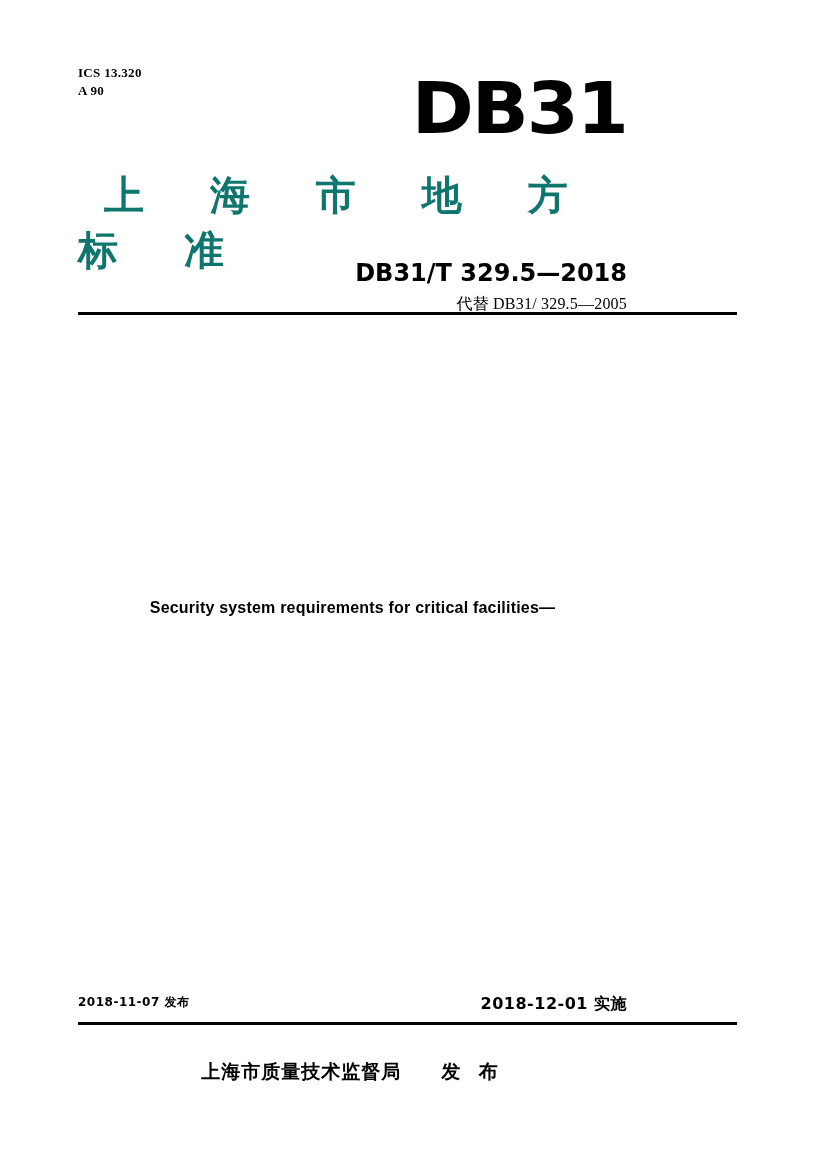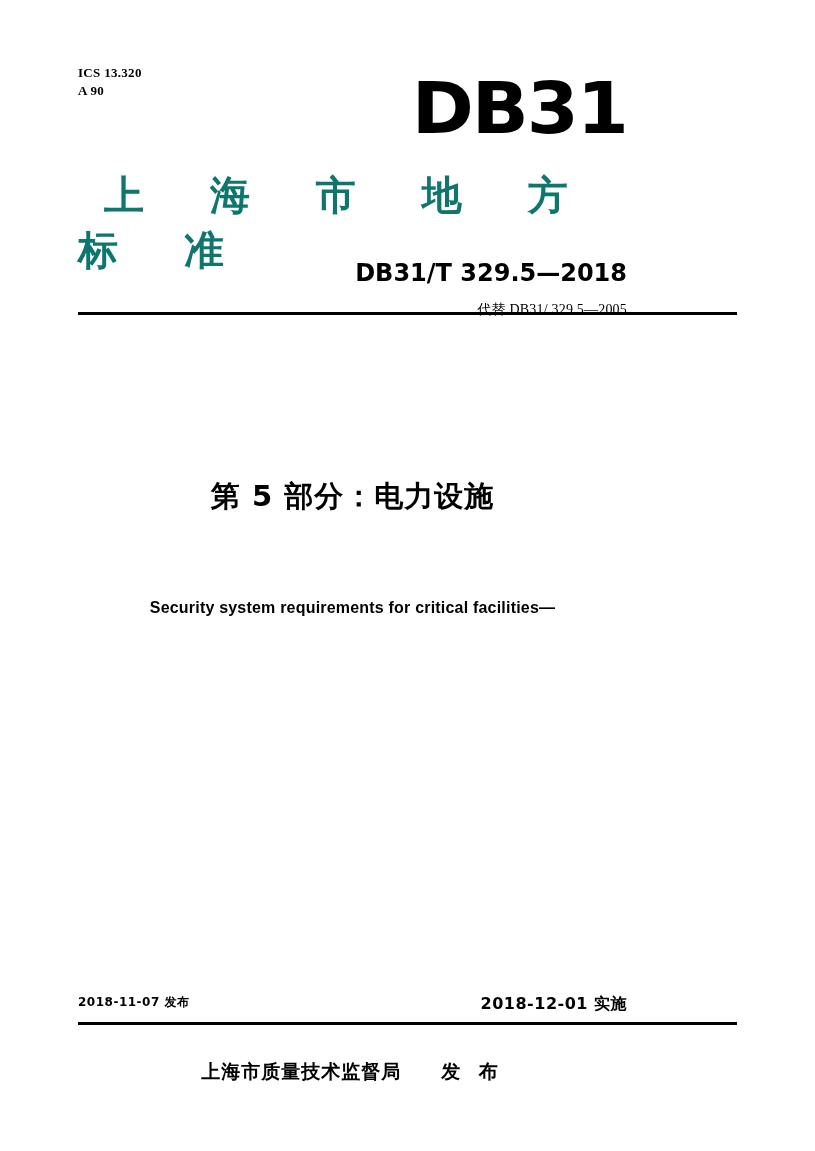--- a/index.html
+++ b/index.html
@@ -75,22 +75,22 @@
     text-align: right;
   }
   .std-number .num {
     font-family: "DejaVu Sans", sans-serif;
     font-weight: bold;
     font-size: 24px;
     letter-spacing: 0px;
   }
   .std-number .replaces {
     font-family: "Liberation Serif", serif;
-    font-size: 14px;
-    margin-top: 14px;
+    font-size: 16px;
+    margin-top: 7px;
     letter-spacing: 0.2px;
   }
 
   
   .rule-top {
     position: absolute;
     left: 78px;
     top: 296px;
     width: 659px;
     height: 3px;
@@ -188,21 +188,20 @@
   <div class="std-title">上 海 市 地 方 标 准</div>
 
   <div class="std-number">
     <div class="num">DB31/T 329.5—2018</div>
     <div class="replaces">代替 DB31/ 329.5—2005</div>
   </div>
 
   <div class="rule-top"></div>
 
   <div class="doc-title">
-    <div class="line2">第 5 部分：电力设施</div>
   </div>
 
   <div class="eng-title">
     <div>Security system requirements for critical facilities—</div>
   </div>
 
   <div class="rule-bottom"></div>
 
   <div class="date-issue">2018-11-07 发布</div>
   <div class="date-effect">2018-12-01 实施</div>

